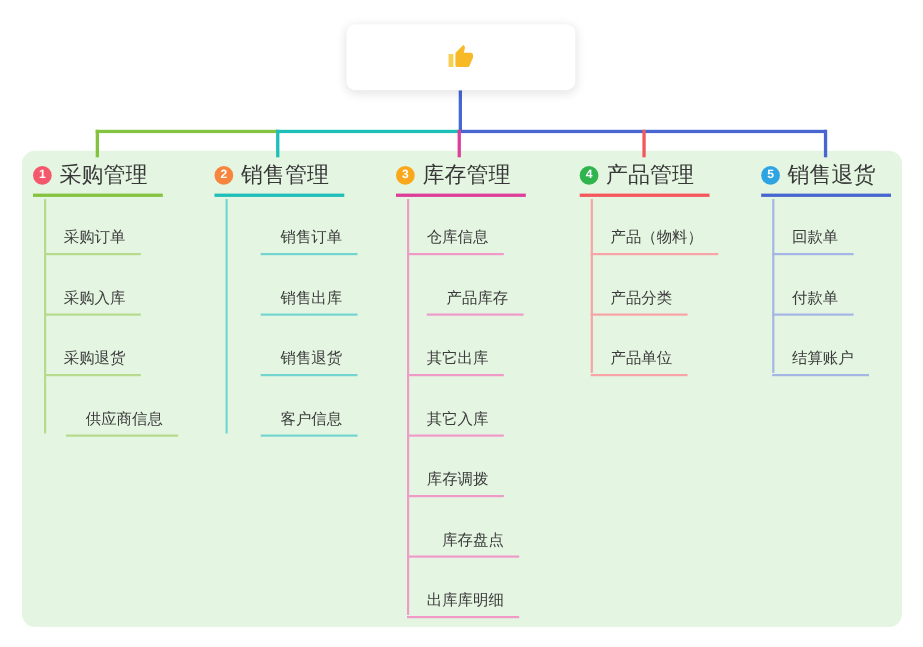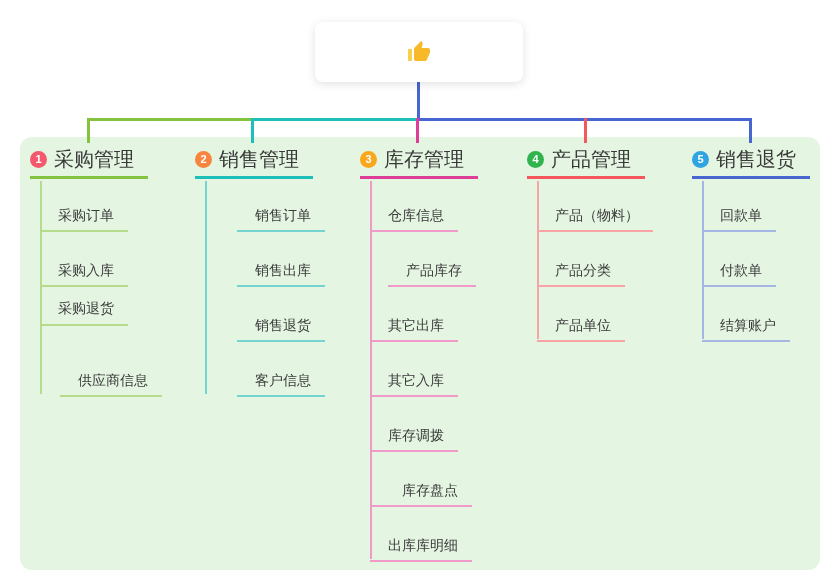--- a/index.html
+++ b/index.html
@@ -107,21 +107,21 @@
   </svg>
 </div>
 
 <div class="abs branch-title bt1" style="left:30px; top:149px;">
   <span class="badge bg1">1</span>
   <span class="label">采购管理</span>
 </div>
 <div class="line l1" style="left:40px; top:181px; width:2px; height:213px;"></div>
 <div class="child cb1" style="left:40px; top:206px;">采购订单</div>
 <div class="child cb1" style="left:40px; top:261px;">采购入库</div>
-<div class="child cb1" style="left:40px; top:300px;font-family:Liberation Serif, serif;">采购退货</div>
+<div class="child cb1" style="left:40px; top:316px;">采购退货</div>
 <div class="child cb1" style="left:40px; top:371px;margin-left:20px;">供应商信息</div>
 
 <div class="abs branch-title bt2" style="left:195px; top:149px;">
   <span class="badge bg2">2</span>
   <span class="label">销售管理</span>
 </div>
 <div class="line l2" style="left:205px; top:181px; width:2px; height:213px;"></div>
 <div class="child cb2" style="left:205px; top:206px;">销售订单</div>
 <div class="child cb2" style="left:205px; top:261px;">销售出库</div>
 <div class="child cb2" style="left:205px; top:316px;">销售退货</div>

